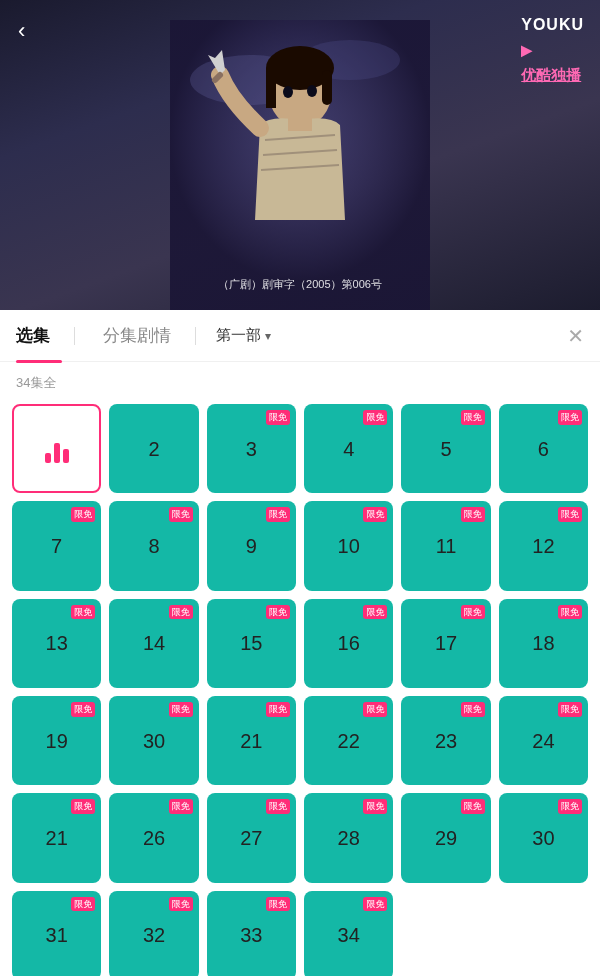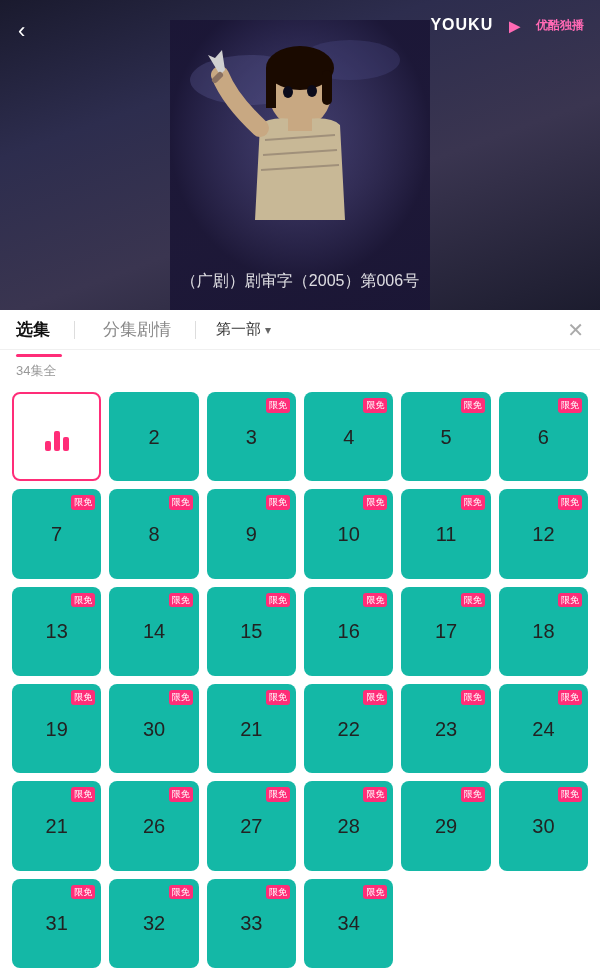--- a/index.html
+++ b/index.html
@@ -29,62 +29,64 @@
       z-index: 10;
     }
     .video-logo {
       position: absolute;
       top: 16px;
       right: 16px;
       color: #fff;
       font-size: 14px;
       font-weight: bold;
       display: flex;
-      align-items: flex-end;
-      gap: 16px;
+      align-items: flex-start;
+      gap: 8px;
+      flex-direction: column;
     }
     .video-logo .youku {
       font-size: 16px;
       font-weight: 900;
       letter-spacing: 1px;
     }
     .video-logo .arrow {
       color: #ff69b4;
       font-size: 14px;
     }
     .video-logo .exclusive {
-      font-size: 12px;
+      font-size: 15px;
       color: #ff69b4;
+      text-decoration: underline;
     }
     .video-subtitle {
       position: absolute;
       bottom: 18px;
       left: 50%;
       transform: translateX(-50%);
       color: rgba(255,255,255,0.85);
-      font-size: 16px;
+      font-size: 11px;
       white-space: nowrap;
       text-align: center;
     }
     
     .video-figure {
       position: absolute;
       bottom: 0;
       left: 50%;
       transform: translateX(-50%);
       width: 260px;
       height: 290px;
     }
 
     
     .tab-bar {
       display: flex;
       align-items: center;
       padding: 0 16px;
-      height: 40px;
+      height: 52px;
       border-bottom: 1px solid #f0f0f0;
       gap: 0;
     }
     .tab-item {
       font-size: 17px;
       font-weight: 600;
       color: #111;
       padding: 0 12px 0 0;
       cursor: pointer;
       position: relative;

